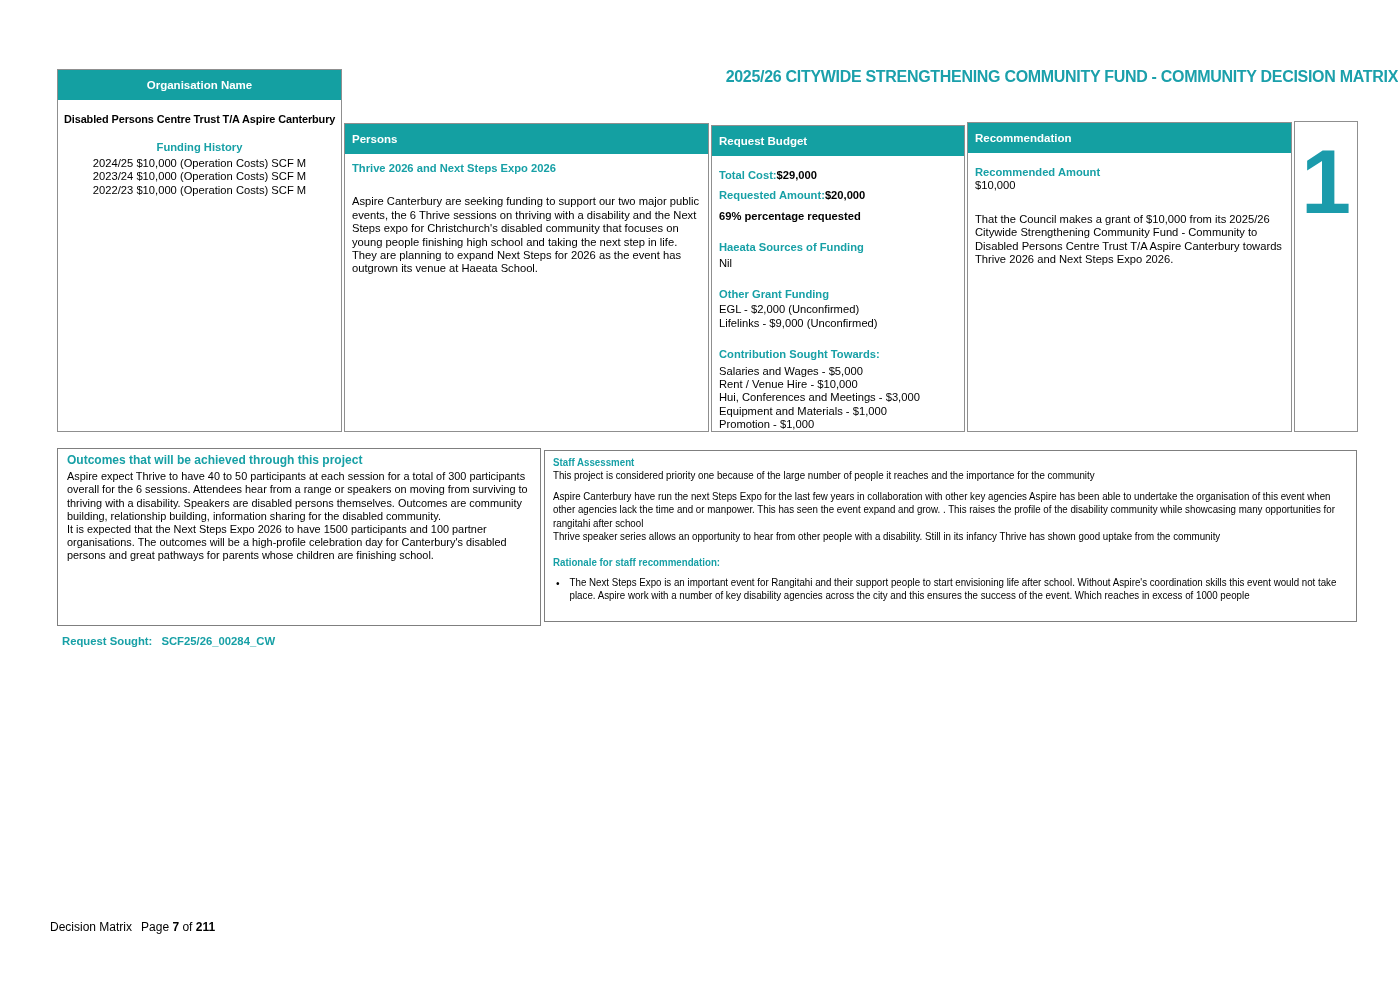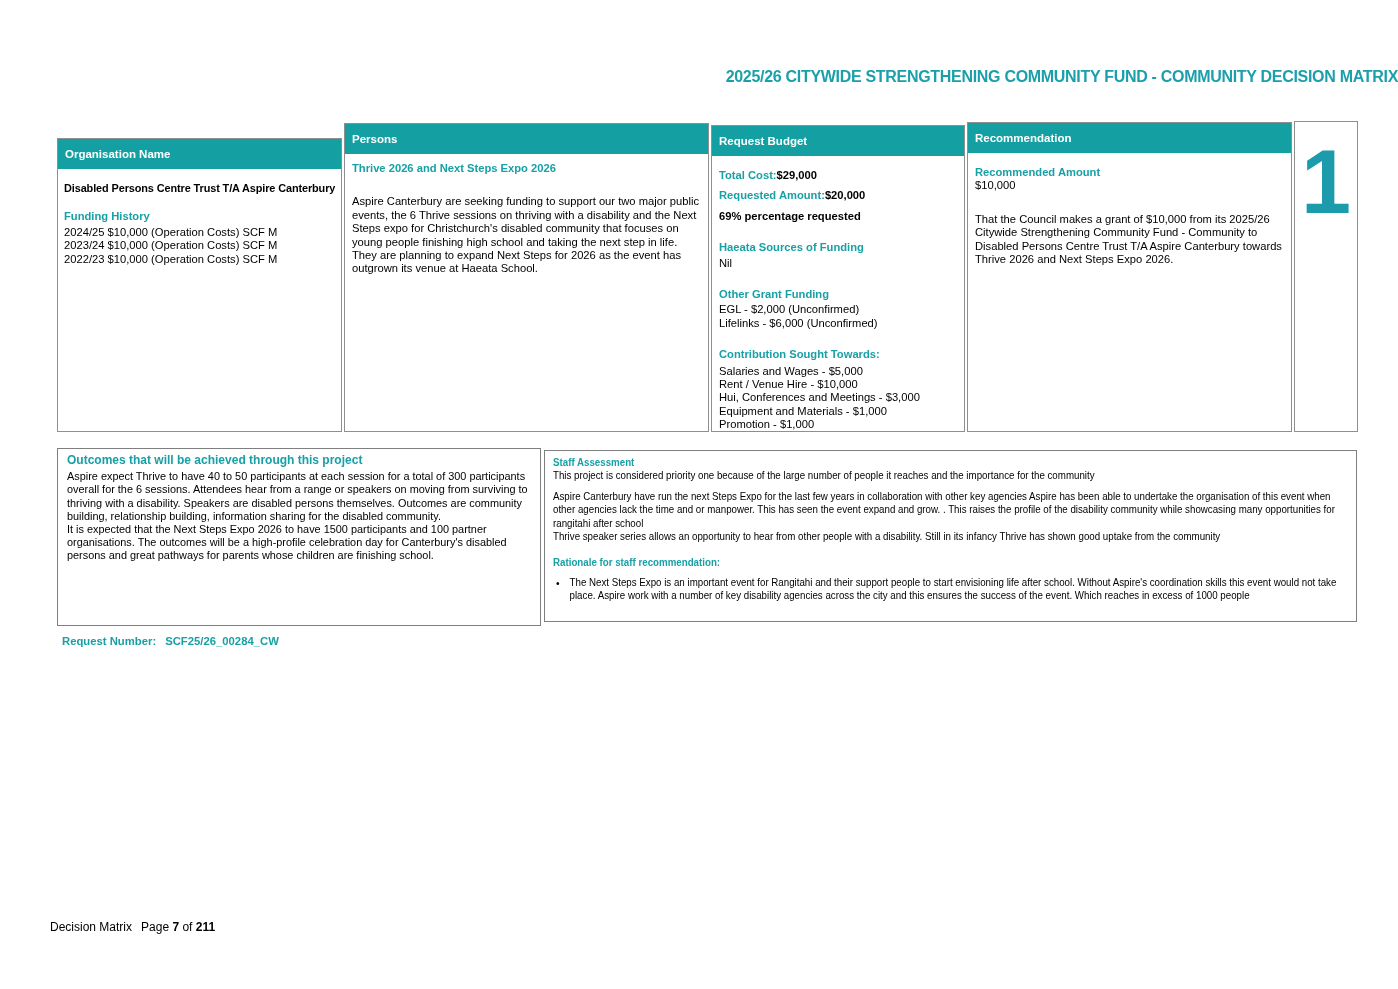--- a/index.html
+++ b/index.html
@@ -12,21 +12,21 @@
     position:absolute; top:68px; left:0; width:100%;
     text-align:right; font-size:16px; font-weight:bold;
     letter-spacing:-0.3px; color:#1BA0AB;
   }
   
   .matrix-row {
     position:absolute; left:57px; top:118px; width:1302px; height:314px;
     display:flex; gap:2px; align-items:flex-end;
   }
   .col { border:1px solid #8f8f8f; background:#fff; display:flex; flex-direction:column; overflow:hidden; }
-  .col-org     { width:285px; height:294px; }
+  .col-org     { width:285px; height:363px;text-align:center; }
   .col-project { width:365px; height:309px; }
   .col-budget  { width:254px; height:307px; }
   .col-rec     { width:325px; height:310px; }
   .col-rank    { width:64px;  height:311px; }
   .col-header {
     flex:0 0 30px; background:#14A0A2; color:#fff; font-weight:bold;
     font-size:11.5px; line-height:30px; padding:0 7px; white-space:nowrap;
   }
   .col-body { flex:1; font-size:11.2px; line-height:13.4px; }
   .col-org .col-body     { padding:13px 6px 0; }
@@ -114,21 +114,21 @@
           <span class="teal">Total Cost:</span><span class="bold val">$29,000</span>
         </div>
         <div class="budget-line">
           <span class="teal">Requested Amount:</span><span class="bold val">$20,000</span>
         </div>
         <div class="bold mb-sec">69% percentage requested</div>
         <div class="teal mb-tiny">Haeata Sources of Funding</div>
         <div class="mb-sec">Nil</div>
         <div class="teal mb-tiny">Other Grant Funding</div>
         <div>EGL - $2,000 (Unconfirmed)</div>
-        <div class="mb-sec">Lifelinks - $6,000 (Unconfirmed)</div>
+        <div class="mb-sec">Lifelinks - $9,000 (Unconfirmed)</div>
         <div class="teal mb-sm">Contribution Sought Towards:</div>
         <div>Salaries and Wages - $5,000</div>
         <div>Rent / Venue Hire - $10,000</div>
         <div>Hui, Conferences and Meetings - $3,000</div>
         <div>Equipment and Materials - $1,000</div>
         <div>Promotion - $1,000</div>
       </div>
     </div>
 
     <div class="col col-rec">
@@ -163,21 +163,21 @@
         <div class="teal rationale-label">Rationale for staff recommendation:</div>
         <ul class="rationale-list">
           <li>The Next Steps Expo is an important event for Rangitahi and their support people to start envisioning life after school.  Without Aspire's coordination skills this event would not take place.  Aspire work with a number of key disability agencies across the city and this ensures the success of the event. Which reaches in excess of 1000 people</li>
         </ul>
       </div>
     </div>
 
   </div>
 
   <div class="request-number">
-    <span>Request Number:</span><span class="req-val">SCF25/26_00284_CW</span>
+    <span>Request Sought:</span><span class="req-val">SCF25/26_00284_CW</span>
   </div>
 
   <div class="page-footer">
     <span>Decision Matrix</span><span class="fspace"></span><span>Page</span>
     <span class="bold">7</span>
     <span>of</span>
     <span class="bold">211</span>
   </div>
 
 </div>

